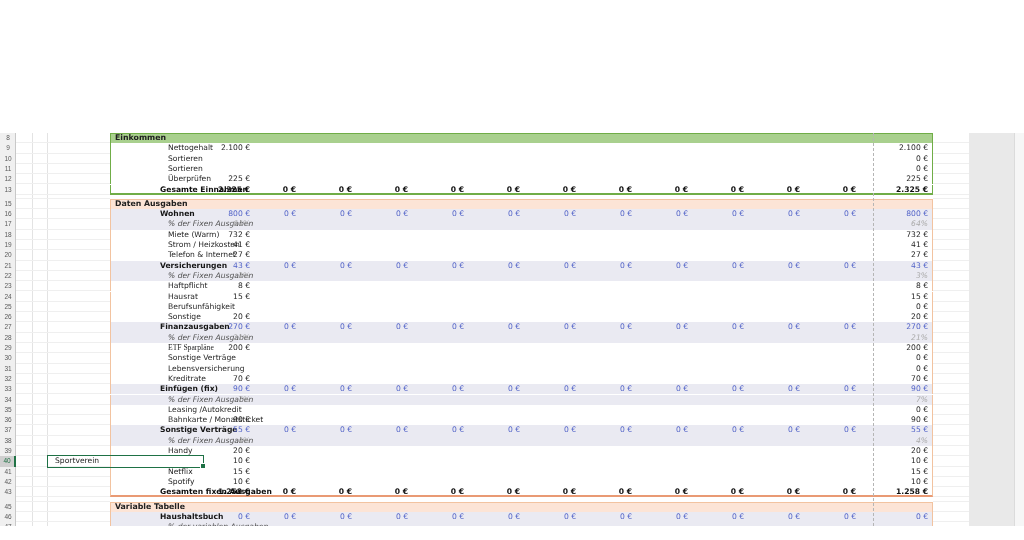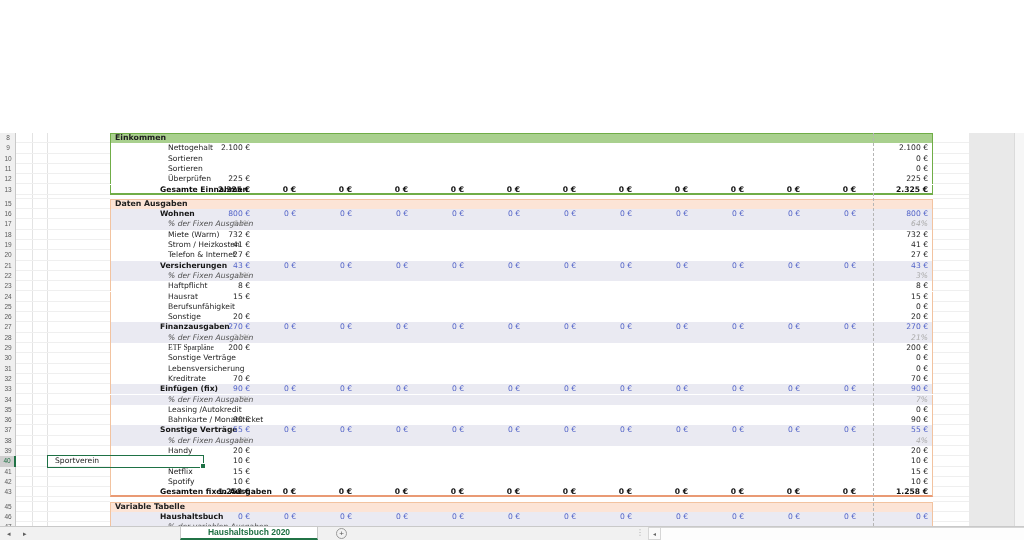--- a/index.html
+++ b/index.html
@@ -705,22 +705,13 @@
       <div class="strip" style="left: 16px; width: 94px; top: 522.1px; height: 10.3px;"></div>
       <div class="strip" style="left: 933px; width: 36px; top: 522.1px; height: 10.3px;"></div>
       <div class="rnum" style="top: 522.1px; height: 10.3px; line-height: 10.3px;">47</div>
       <div class="block b-band" style="left: 110px; width: 823px; top: 522.1px; height: 10.3px; border-left: 1px solid rgb(242, 195, 160); border-right: 1px solid rgb(242, 195, 160);"></div>
       <div class="cellLabel l-pct" style="left: 168px; top: 522.1px; height: 10.3px; line-height: 10.3px;">% der variablen Ausgaben</div>
       <div class="pagebreak"></div>
     </div>
   <div class="graypanel"></div>
   <div class="vscroll"></div>
 
-  <div class="tabstrip">
-    <span class="nav n1">◂</span>
-    <span class="nav n2">▸</span>
-    <div class="sheettab">Haushaltsbuch 2020</div>
-    <div class="addsheet">+</div>
-    <span class="hsdots">⋮</span>
-    <div class="hsarrow">◂</div>
-    <div class="hstrack"></div>
-  </div>
 </div>
 
 </body></html>

